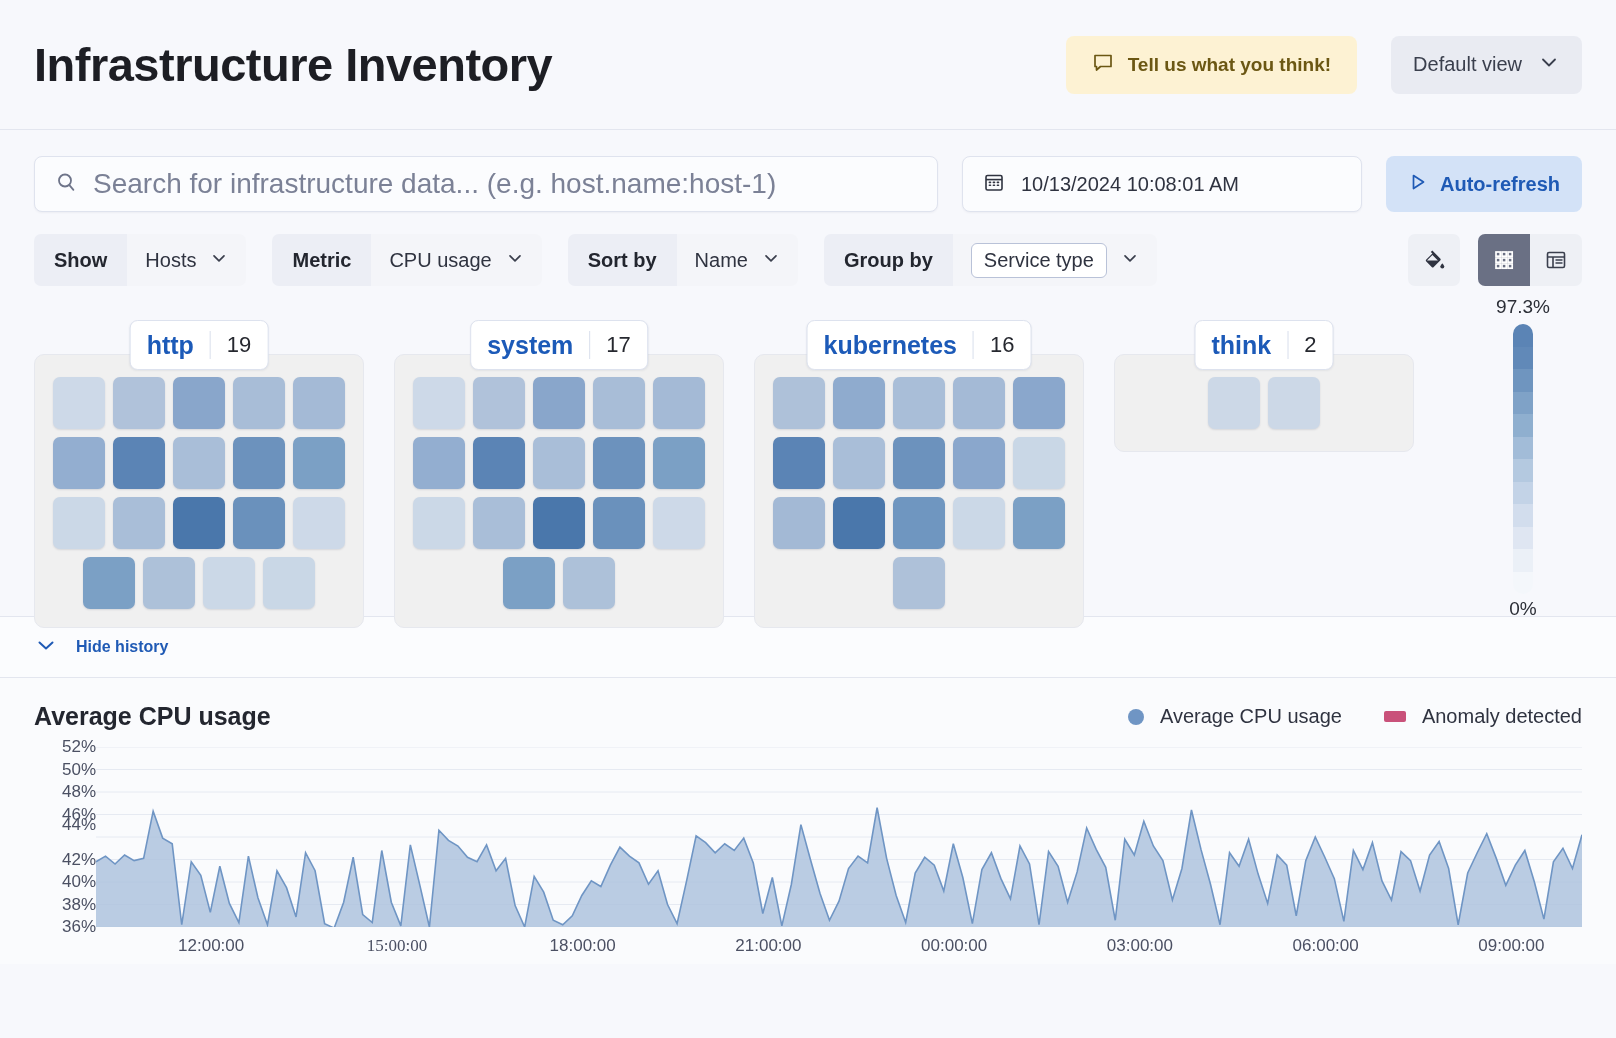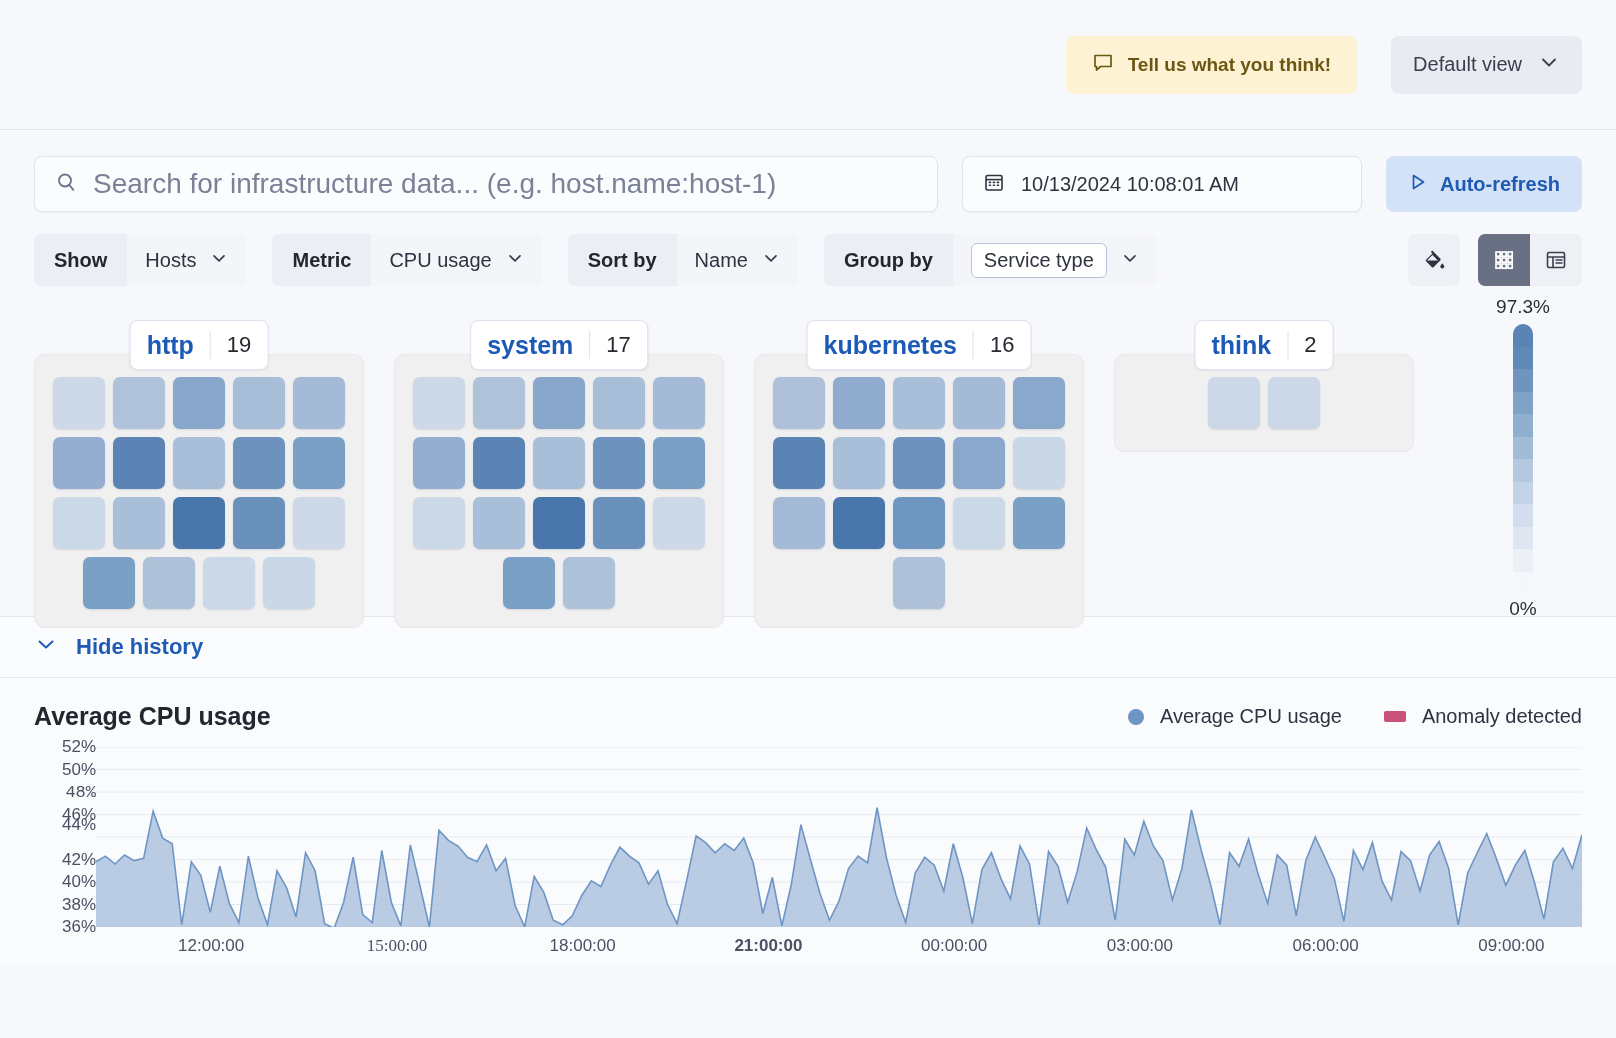--- a/index.html
+++ b/index.html
@@ -133,21 +133,21 @@
   }
   .legend-bar > div { flex: 1 1 auto; }
   
   .history-bar {
     border-top: 1px solid #e3e6ef; border-bottom: 1px solid #e3e6ef;
     height: 62px; display: flex; align-items: center; padding: 0 34px;
     background: #fbfcfe;
   }
   .hide-history {
     display: flex; align-items: center; gap: 18px;
-    color: #1f5ab5; font-size: 22px; font-weight: 700; cursor: pointer;
+    color: #1f5ab5; font-size: 16px; font-weight: 700; cursor: pointer;
   }
   .chart-panel { padding: 24px 34px 0 34px; background: #fafbfd; }
   .chart-head { display: flex; align-items: center; }
   .chart-title { font-size: 25px; font-weight: 700; color: #23262f; }
   .chart-legend { margin-left: auto; display: flex; align-items: center; gap: 42px; }
   .lg-item { display: flex; align-items: center; gap: 16px; font-size: 20px; color: #2f3340; }
   .lg-dot { width: 16px; height: 16px; border-radius: 50%; }
   .lg-rect { width: 22px; height: 11px; border-radius: 2px; }
   .plot-wrap { display: flex; margin-top: 16px; }
   .y-axis {
@@ -160,20 +160,21 @@
   .plot { flex: 1 1 auto; height: 180px; position: relative; }
   .x-axis { display: flex; margin-left: 62px; margin-top: 9px; position: relative; height: 28px; }
   .x-axis span {
     position: absolute; font-size: 17px; color: #4b5063; transform: translateX(-50%);
   }
 </style>
 </head>
 <body>
 
 <div class="header">
+  <div class="page-title">Infrastructure Inventory</div>
   <div class="header-right">
     <div class="feedback-badge">
       <span>
         <svg width="22" height="22" viewBox="0 0 22 22" fill="none" stroke="#6b5713" stroke-width="1.7">
           <path d="M3 4.5h16v11H8.5L4.5 19v-3.5H3z" stroke-linejoin="round"></path>
         </svg>
       </span>
       <span>Tell us what you think!</span>
     </div>
     <div class="view-select">
@@ -476,21 +477,21 @@
         <span class="lg-rect" style="background:#c9517a"></span>
         <span>Anomaly detected</span>
       </div>
     </div>
   </div>
 
   <div class="plot-wrap">
     <div class="y-axis">
         <span style="top: 0px;">52%</span>
         <span style="top: 22.5px;">50%</span>
-        <span style="top: 45px; font-family: Liberation Mono, monospace;">48%</span>
+        <span style="top: 45px;">48%</span>
         <span style="top: 67.5px;">46%</span>
         <span style="top: 78px;">44%</span>
         <span style="top: 112.5px;">42%</span>
         <span style="top: 135px;">40%</span>
         <span style="top: 157.5px;">38%</span>
         <span style="top: 180px;">36%</span>
       </div>
     <div class="plot">
       <svg id="chart-svg" width="100%" height="180" viewBox="0 0 1450 180" preserveAspectRatio="none">
           <line x1="0" x2="1450" y1="0" y2="0" stroke="#e6eaf2" stroke-width="1" vector-effect="non-scaling-stroke"></line>
@@ -504,19 +505,19 @@
           <line x1="0" x2="1450" y1="180" y2="180" stroke="#e6eaf2" stroke-width="1" vector-effect="non-scaling-stroke"></line>
           <path d="M0.00 114.75 L9.29 109.13 L18.59 117.00 L27.88 108.00 L37.18 113.63 L46.47 111.37 L55.77 64.13 L65.06 91.13 L74.36 96.75 L83.65 177.75 L92.95 114.75 L102.24 128.25 L111.54 165.38 L120.83 119.25 L130.13 156.38 L139.42 175.50 L148.72 109.13 L158.01 150.75 L167.31 177.75 L176.60 123.75 L185.90 140.63 L195.19 169.88 L204.49 105.75 L213.78 123.75 L223.08 176.63 L232.37 181.13 L241.67 155.25 L250.96 110.25 L260.26 167.62 L269.55 175.50 L278.85 103.50 L288.14 155.25 L297.44 178.87 L306.73 97.88 L316.03 138.37 L325.32 180.00 L334.62 83.25 L343.91 93.37 L353.21 99.00 L362.50 110.25 L371.79 114.75 L381.09 97.88 L390.38 123.75 L399.68 111.37 L408.97 158.63 L418.27 180.00 L427.56 129.38 L436.86 145.13 L446.15 173.25 L455.45 177.75 L464.74 168.75 L474.04 148.50 L483.33 133.88 L492.63 139.50 L501.92 118.13 L511.22 100.12 L520.51 109.13 L529.81 115.87 L539.10 137.25 L548.40 123.75 L557.69 157.50 L566.99 176.63 L576.28 133.88 L585.58 88.87 L594.87 95.63 L604.17 105.75 L613.46 96.75 L622.76 103.50 L632.05 91.13 L641.35 115.87 L650.64 166.50 L659.94 130.50 L669.23 178.87 L678.53 137.25 L687.82 77.62 L697.12 112.50 L706.41 146.25 L715.71 173.25 L725.00 154.13 L734.29 121.50 L743.59 109.13 L752.88 115.87 L762.18 60.75 L771.47 111.37 L780.77 148.50 L790.06 175.50 L799.36 126.00 L808.65 110.25 L817.95 118.13 L827.24 144.00 L836.54 96.75 L845.83 130.50 L855.13 176.63 L864.42 122.62 L873.72 105.75 L883.01 131.63 L892.31 151.88 L901.60 99.00 L910.90 117.00 L920.19 177.75 L929.49 104.62 L938.78 119.25 L948.08 155.25 L957.37 124.88 L966.67 81.00 L975.96 102.38 L985.26 120.38 L994.55 173.25 L1003.85 92.25 L1013.14 108.00 L1022.44 74.25 L1031.73 99.00 L1041.03 113.63 L1050.32 153.00 L1059.62 121.50 L1068.91 63.00 L1078.21 102.38 L1087.50 137.25 L1096.79 177.75 L1106.09 105.75 L1115.38 119.25 L1124.68 92.25 L1133.97 127.12 L1143.27 156.38 L1152.56 108.00 L1161.86 118.13 L1171.15 168.75 L1180.45 113.63 L1189.74 90.00 L1199.04 110.25 L1208.33 131.63 L1217.63 174.38 L1226.92 103.50 L1236.22 122.62 L1245.51 95.63 L1254.81 133.88 L1264.10 153.00 L1273.40 104.62 L1282.69 113.63 L1291.99 144.00 L1301.28 108.00 L1310.58 94.50 L1319.87 121.50 L1329.17 177.75 L1338.46 126.00 L1347.76 105.75 L1357.05 86.63 L1366.35 111.37 L1375.64 138.37 L1384.94 118.13 L1394.23 103.50 L1403.53 135.00 L1412.82 172.12 L1422.12 114.75 L1431.41 101.25 L1440.71 121.50 L1450.00 87.75 L1450 180 L0 180 Z" fill="#aec3de" opacity="0.85"></path>
           <path d="M0.00 114.75 L9.29 109.13 L18.59 117.00 L27.88 108.00 L37.18 113.63 L46.47 111.37 L55.77 64.13 L65.06 91.13 L74.36 96.75 L83.65 177.75 L92.95 114.75 L102.24 128.25 L111.54 165.38 L120.83 119.25 L130.13 156.38 L139.42 175.50 L148.72 109.13 L158.01 150.75 L167.31 177.75 L176.60 123.75 L185.90 140.63 L195.19 169.88 L204.49 105.75 L213.78 123.75 L223.08 176.63 L232.37 181.13 L241.67 155.25 L250.96 110.25 L260.26 167.62 L269.55 175.50 L278.85 103.50 L288.14 155.25 L297.44 178.87 L306.73 97.88 L316.03 138.37 L325.32 180.00 L334.62 83.25 L343.91 93.37 L353.21 99.00 L362.50 110.25 L371.79 114.75 L381.09 97.88 L390.38 123.75 L399.68 111.37 L408.97 158.63 L418.27 180.00 L427.56 129.38 L436.86 145.13 L446.15 173.25 L455.45 177.75 L464.74 168.75 L474.04 148.50 L483.33 133.88 L492.63 139.50 L501.92 118.13 L511.22 100.12 L520.51 109.13 L529.81 115.87 L539.10 137.25 L548.40 123.75 L557.69 157.50 L566.99 176.63 L576.28 133.88 L585.58 88.87 L594.87 95.63 L604.17 105.75 L613.46 96.75 L622.76 103.50 L632.05 91.13 L641.35 115.87 L650.64 166.50 L659.94 130.50 L669.23 178.87 L678.53 137.25 L687.82 77.62 L697.12 112.50 L706.41 146.25 L715.71 173.25 L725.00 154.13 L734.29 121.50 L743.59 109.13 L752.88 115.87 L762.18 60.75 L771.47 111.37 L780.77 148.50 L790.06 175.50 L799.36 126.00 L808.65 110.25 L817.95 118.13 L827.24 144.00 L836.54 96.75 L845.83 130.50 L855.13 176.63 L864.42 122.62 L873.72 105.75 L883.01 131.63 L892.31 151.88 L901.60 99.00 L910.90 117.00 L920.19 177.75 L929.49 104.62 L938.78 119.25 L948.08 155.25 L957.37 124.88 L966.67 81.00 L975.96 102.38 L985.26 120.38 L994.55 173.25 L1003.85 92.25 L1013.14 108.00 L1022.44 74.25 L1031.73 99.00 L1041.03 113.63 L1050.32 153.00 L1059.62 121.50 L1068.91 63.00 L1078.21 102.38 L1087.50 137.25 L1096.79 177.75 L1106.09 105.75 L1115.38 119.25 L1124.68 92.25 L1133.97 127.12 L1143.27 156.38 L1152.56 108.00 L1161.86 118.13 L1171.15 168.75 L1180.45 113.63 L1189.74 90.00 L1199.04 110.25 L1208.33 131.63 L1217.63 174.38 L1226.92 103.50 L1236.22 122.62 L1245.51 95.63 L1254.81 133.88 L1264.10 153.00 L1273.40 104.62 L1282.69 113.63 L1291.99 144.00 L1301.28 108.00 L1310.58 94.50 L1319.87 121.50 L1329.17 177.75 L1338.46 126.00 L1347.76 105.75 L1357.05 86.63 L1366.35 111.37 L1375.64 138.37 L1384.94 118.13 L1394.23 103.50 L1403.53 135.00 L1412.82 172.12 L1422.12 114.75 L1431.41 101.25 L1440.71 121.50 L1450.00 87.75" fill="none" stroke="#6f95c4" stroke-width="1.6" vector-effect="non-scaling-stroke"></path>
         </svg>
     </div>
   </div>
   <div class="x-axis">
       <span style="left: 7.75%;">12:00:00</span>
       <span style="left: 20.25%; font-family: Liberation Serif, serif;">15:00:00</span>
       <span style="left: 32.75%;">18:00:00</span>
-      <span style="left: 45.25%; font-weight: bold;">21:00:00</span>
+      <span style="left: 45.25%;">21:00:00</span>
       <span style="left: 57.75%; text-align: right;">00:00:00</span>
       <span style="left: 70.25%;">03:00:00</span>
       <span style="left: 82.75%;">06:00:00</span>
       <span style="left: 95.25%;">09:00:00</span>
     </div>
 </div>
 
 </body></html>

